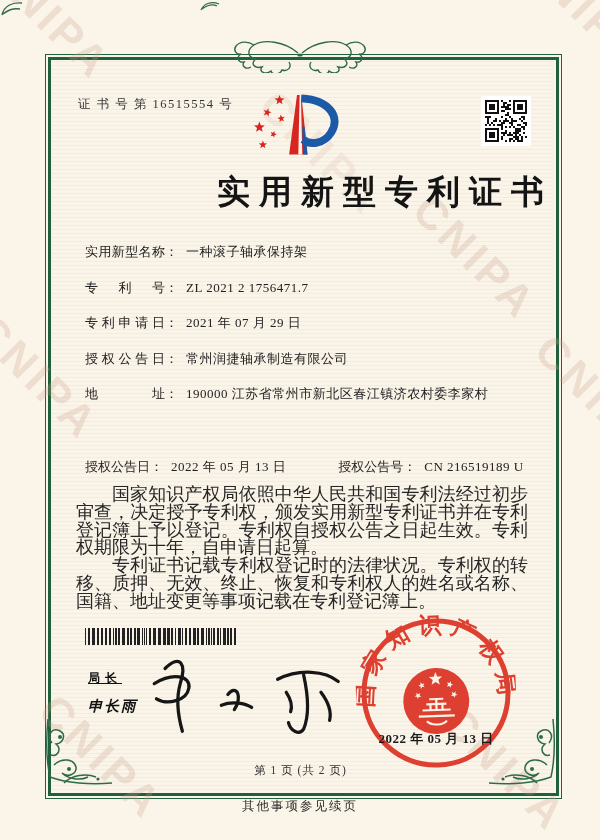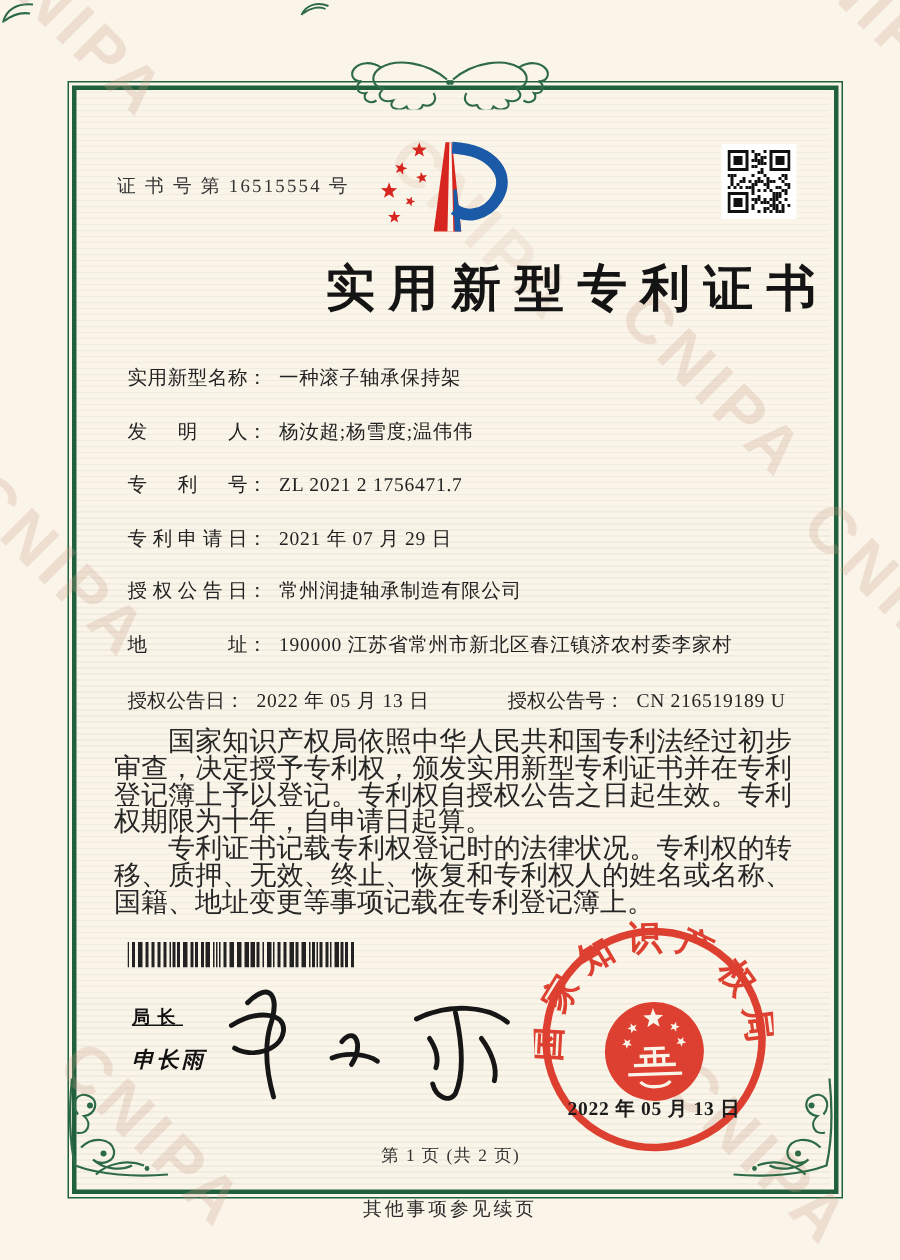--- a/index.html
+++ b/index.html
@@ -17,21 +17,21 @@
   .wm:nth-of-type(6){left:24px;top:732px;}
   .wm:nth-of-type(7){left:428px;top:744px;}
   .wm:nth-of-type(8){left:244px;top:128px;opacity:.15;}
   
   .frame{position:absolute;left:48px;top:57px;width:505px;height:733px;
          border:3px solid #20603c;outline:1px solid #20603c;outline-offset:2px;}
   .texture{position:absolute;left:48px;top:57px;width:505px;height:733px;z-index:0;
            background:repeating-linear-gradient(0deg,rgba(46,107,69,.055) 0 1px,transparent 1px 4px);}
   .inner{position:absolute;left:48px;top:57px;width:505px;height:733px;z-index:2;}
   
-  .certno{position:absolute;left:30px;top:39px;font-size:12.5px;letter-spacing:1.5px;color:#333;margin-top:20px;}
+  .certno{position:absolute;left:30px;top:39px;font-size:12.5px;letter-spacing:1.5px;color:#333;}
   .logo{position:absolute;left:200px;top:32px;width:105px;height:80px;}
   .qrbox{position:absolute;left:433px;top:39px;width:50px;height:50px;background:#fff;}
   .qrbox svg{position:absolute;left:4px;top:4px;}
   .title{position:absolute;left:0;top:113px;width:100%;text-align:right;
          font-size:33px;font-weight:700;letter-spacing:9px;color:#141414;}
   .fields{position:absolute;left:37px;top:184px;display:flex;flex-direction:column;gap:14.5px;
           font-size:13px;line-height:21px;}
   .row{white-space:nowrap;}
   .lbl{display:inline-block;width:80px;text-align:justify;text-align-last:justify;color:#222;}
   .colon{margin-right:8px;}
@@ -236,23 +236,20 @@
         </svg>
     </div>
 
     <div class="title">实用新型专利证书</div>
 
     <div class="fields">
       <div class="row">
         <span class="lbl">实用新型名称</span><span class="colon">：</span><span class="val">一种滚子轴承保持架</span>
       </div>
       <div class="row">
-        <span class="lbl">发明人</span><span class="colon">：</span><span class="val">杨汝超;杨雪度;温伟伟</span>
-      </div>
-      <div class="row">
         <span class="lbl">专利号</span><span class="colon">：</span><span class="val">ZL 2021 2 1756471.7</span>
       </div>
       <div class="row">
         <span class="lbl">专利申请日</span><span class="colon">：</span><span class="val">2021 年 07 月 29 日</span>
       </div>
       <div class="row">
         <span class="lbl">授权公告日</span><span class="colon">：</span><span class="val">常州润捷轴承制造有限公司</span>
       </div>
       <div class="row">
         <span class="lbl">地址</span><span class="colon">：</span><span class="val">190000 江苏省常州市新北区春江镇济农村委李家村</span>

